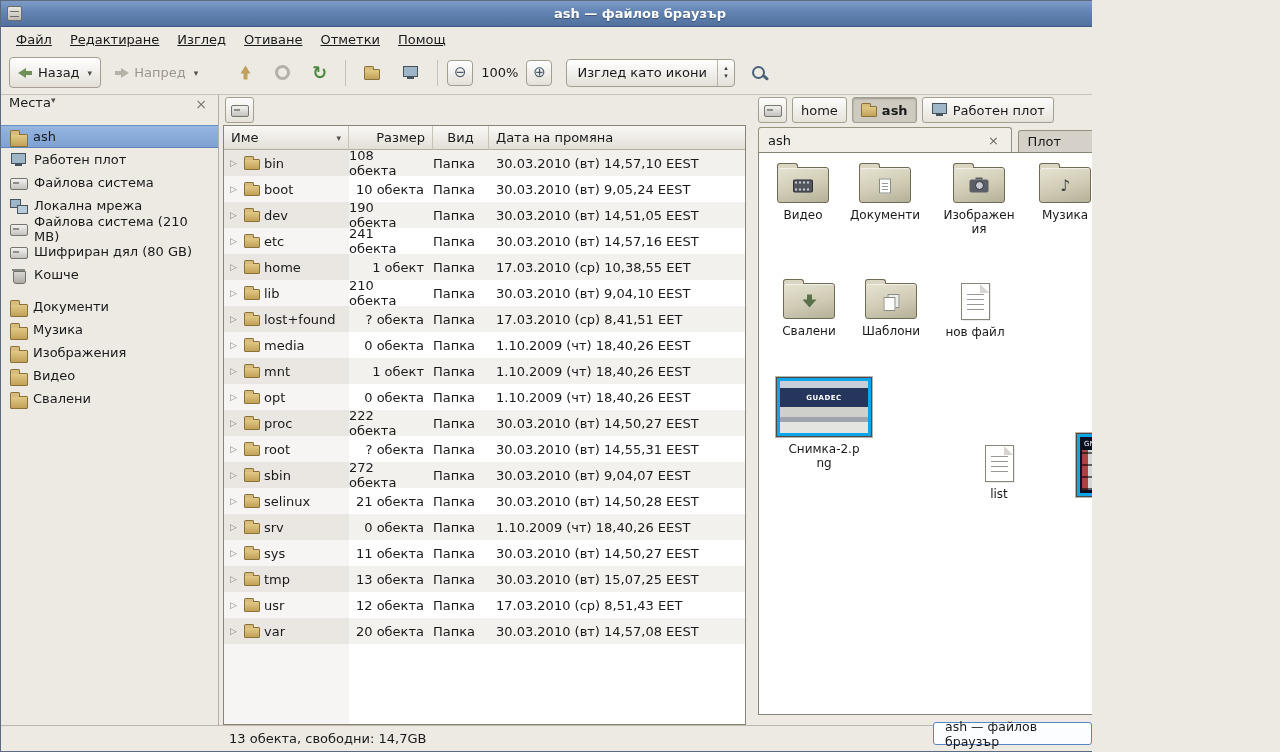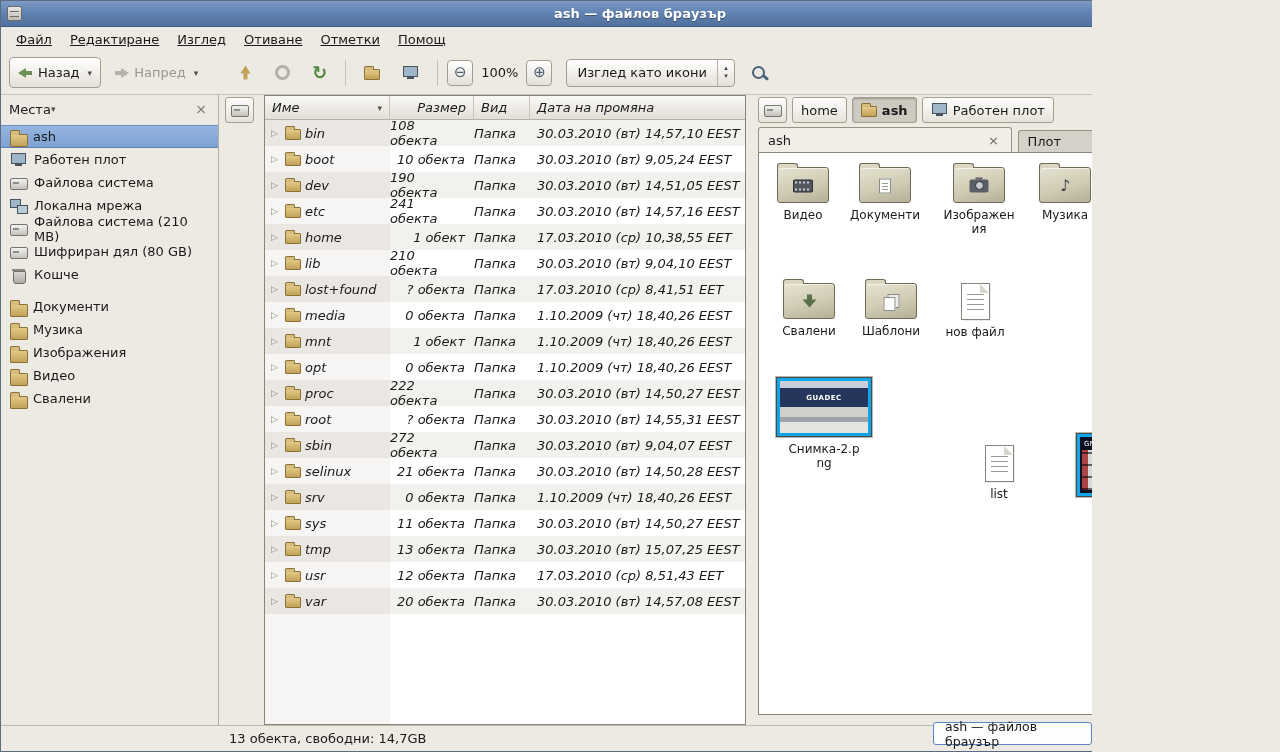--- a/index.html
+++ b/index.html
@@ -45,25 +45,25 @@
   .zoom-label { padding:0 4px; }
   .combo { height:28px; display:inline-flex; align-items:center; background:linear-gradient(#FFFFFF,#E4E0D8); border:1px solid #A49E90; border-radius:4px; margin-left:10px; }
   .combo-text { padding:0 10px; }
   .combo-spin { display:flex; flex-direction:column; align-items:center; justify-content:center; width:17px; height:100%; border-left:1px solid #B9B3A7; font-size:7px; color:#44403A; line-height:1.1; }
   .mag-big { position:relative; width:13px; height:13px; border:2px solid #49617A; border-radius:50%; margin:0 4px; }
   .mag-big::after { content:""; position:absolute; width:7px; height:3px; background:#49617A; right:-6px; bottom:-2px; transform:rotate(40deg); border-radius:2px; }
 
   
   .main { flex:1; display:flex; min-height:0; }
   .sidebar { width:218px; flex:none; display:flex; flex-direction:column; border-right:1px solid #B5AFA3; background:#EDEAE3; }
-  .pane-left { width:531px; flex:none; display:flex; flex-direction:row;font-style:italic; }
+  .pane-left { width:531px; flex:none; display:flex; flex-direction:column; }
   .pane-right { flex:1; display:flex; flex-direction:column; min-width:0; }
 
   
-  .side-head { height:28px; display:flex; align-items:center; padding:0 8px; gap:0; }
+  .side-head { height:28px; display:flex; align-items:flex-start; padding:0 8px; gap:0; }
   .side-title { }
   .chev { font-size:9px; color:#55514A; }
   .xbtn { margin-left:auto; color:#7A766D; font-size:14px; width:18px; height:18px; display:flex; align-items:center; justify-content:center; }
   .places { padding-top:2px; }
   .place { display:flex; align-items:center; gap:7px; height:23px; padding:0 6px 0 9px; }
   .place.selected { background:linear-gradient(#96B5E0,#7EA2D3); border-top:1px solid #6B8FC2; border-bottom:1px solid #5F83B6; }
   .place-sep { height:9px; }
 
   
   .mi { position:relative; width:17px; height:16px; flex:none; display:inline-block; }
@@ -89,21 +89,21 @@
     background:linear-gradient(#FDFDFC,#E6E2DA); border:1px solid #A49E90; border-radius:3px; }
   .pbtn.icon-only { padding:0 5px; }
   .pbtn.active { background:#CFCABF; box-shadow:inset 0 1px 2px rgba(0,0,0,.25); font-weight:bold; }
 
   .listview { flex:1; margin:0 4px; border:1px solid #8A8477; background:#fff; display:flex; flex-direction:column; overflow:hidden; min-height:0; }
   .thead { display:flex; flex:none; height:24px; }
   .th { display:flex; align-items:center; padding:0 7px; background:linear-gradient(#F9F8F6,#E3DFD7);
     border-right:1px solid #C9C3B6; border-bottom:1px solid #B5AFA2; }
   .th-name { width:125px; justify-content:space-between; }
   .th-size { width:84px;justify-content:flex-end; }
-  .th-type { width:56px; }
+  .th-type { width:56px;justify-content:center; }
   .th-date { flex:1; border-right:none; }
   .sort-arrow { font-size:9px; color:#55514A; }
   .tbody { flex:none; }
   .trow { display:flex; height:26px; align-items:stretch; background:#fff; }
   .trow.alt { background:#F3F1ED; }
   .c-name { width:125px; display:flex; align-items:center; padding-left:6px; gap:4px; background:rgba(90,75,40,.055); overflow:hidden; white-space:nowrap; }
   .c-size { width:84px; display:flex; align-items:center; justify-content:flex-end; padding-right:9px; }
   .c-type { width:56px; display:flex; align-items:center; }
   .c-date { flex:1; display:flex; align-items:center; padding-left:7px; white-space:nowrap; }
   .expander { font-size:9px; color:#8A8881; flex:none; width:10px; }

